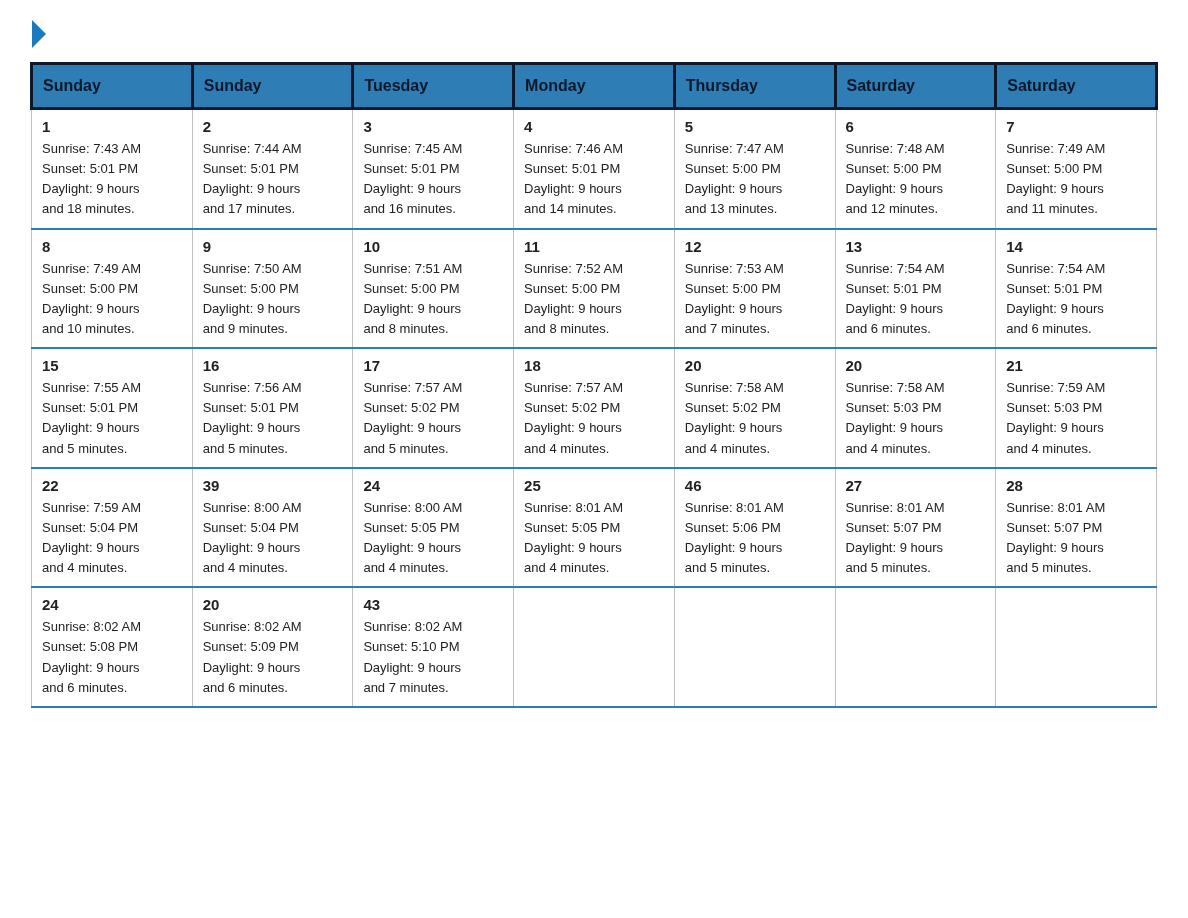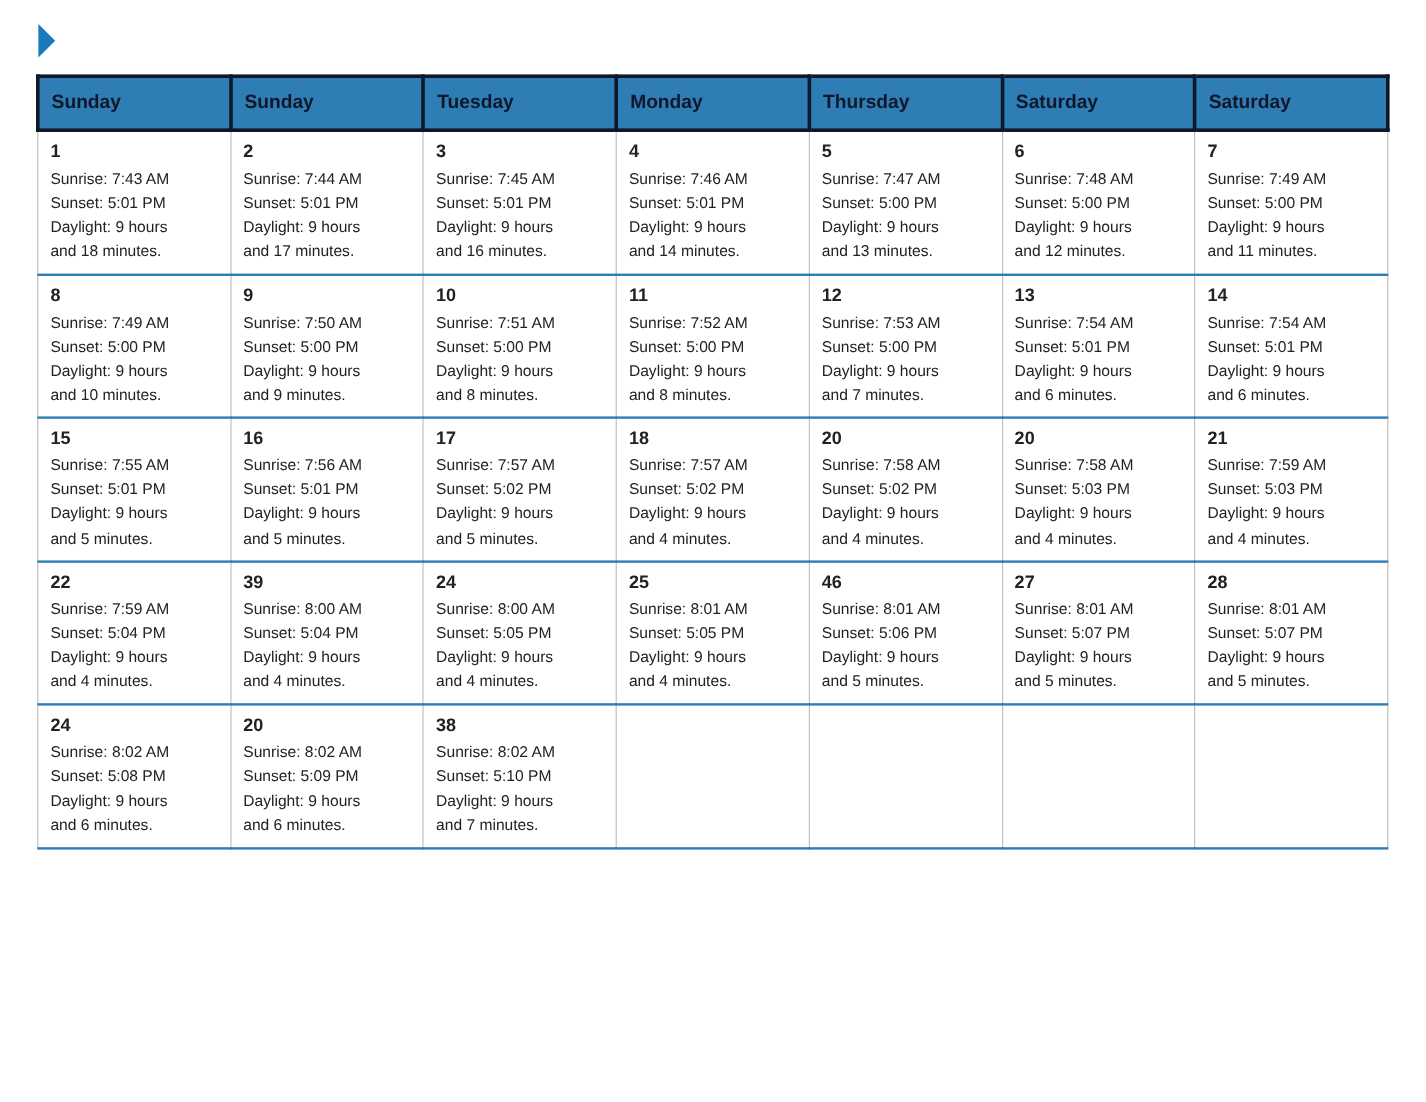--- a/index.html
+++ b/index.html
@@ -254,21 +254,21 @@
       <tr>
         <td>
           <div class="day-num">24</div>
           <div class="day-info">Sunrise: 8:02 AM<br>Sunset: 5:08 PM<br>Daylight: 9 hours<br>and 6 minutes.</div>
         </td>
         <td>
           <div class="day-num">20</div>
           <div class="day-info">Sunrise: 8:02 AM<br>Sunset: 5:09 PM<br>Daylight: 9 hours<br>and 6 minutes.</div>
         </td>
         <td>
-          <div class="day-num">38</div>
+          <div class="day-num">43</div>
           <div class="day-info">Sunrise: 8:02 AM<br>Sunset: 5:10 PM<br>Daylight: 9 hours<br>and 7 minutes.</div>
         </td>
         <td class="empty-cell"></td>
         <td class="empty-cell"></td>
         <td class="empty-cell"></td>
         <td class="empty-cell"></td>
       </tr>
     </tbody>
 </table>
 

